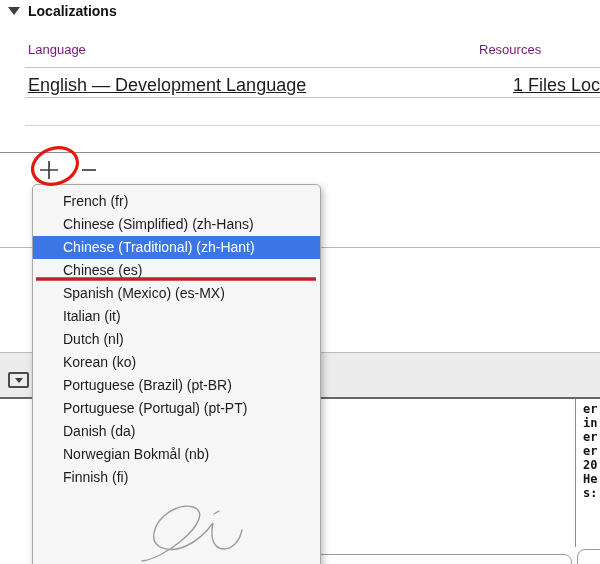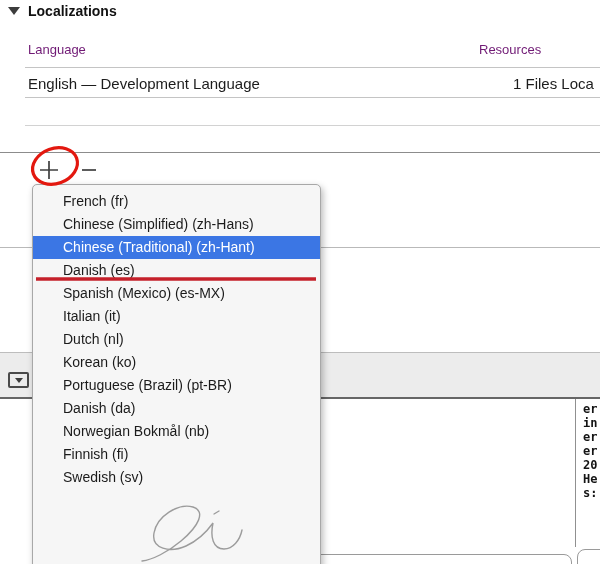--- a/index.html
+++ b/index.html
@@ -9,21 +9,21 @@
   }
   
   .sec-header{position:absolute;left:8px;top:3px;display:flex;align-items:center;gap:8px;}
   .disclosure{width:0;height:0;border-left:6px solid transparent;border-right:6px solid transparent;
     border-top:8px solid #3c3c3c;display:inline-block;}
   .sec-title{font-size:14px;font-weight:bold;color:#111;}
   
   .th{position:absolute;top:42px;font-size:13px;color:#701a75;}
   #th-lang{left:28px;}
   #th-res{left:479px;width:142px;text-align:left;}
-  .cell{position:absolute;top:75px;font-size:15px;color:#1c1c1c;white-space:nowrap;}
+  .cell{position:absolute;top:75px;font-size:18px;color:#1c1c1c;white-space:nowrap;text-decoration:underline;}
   #cell-lang{left:28px;}
   #cell-res{left:513px;}
   .hline{position:absolute;height:1px;background:#c4c4c4;}
   #line-header{top:67px;left:25px;right:0;}
   #line-row1{top:97px;left:25px;right:0;}
   #line-row2{top:125px;left:25px;right:0;background:#d2d2d2;}
   #line-table-bottom{top:152px;left:0;right:0;background:#8c8c8c;}
   #line-section{top:247px;left:0;right:0;background:#b9b9b9;z-index:1;}
   
   .gutter-btn{position:absolute;top:154px;width:32px;height:32px;z-index:2;cursor:default;}
@@ -112,30 +112,30 @@
       <div class="code-line">20</div>
       <div class="code-line">He</div>
       <div class="code-line">s:</div>
     </div>
 
   <div id="lang-menu">
 
   <div class="menu-item">French (fr)</div>
       <div class="menu-item">Chinese (Simplified) (zh-Hans)</div>
       <div class="menu-item selected">Chinese (Traditional) (zh-Hant)</div>
-      <div class="menu-item">Danish (es)</div>
+      <div class="menu-item">Chinese (es)</div>
       <div class="menu-item">Spanish (Mexico) (es-MX)</div>
       <div class="menu-item">Italian (it)</div>
       <div class="menu-item">Dutch (nl)</div>
       <div class="menu-item">Korean (ko)</div>
       <div class="menu-item">Portuguese (Brazil) (pt-BR)</div>
+      <div class="menu-item">Portuguese (Portugal) (pt-PT)</div>
       <div class="menu-item">Danish (da)</div>
       <div class="menu-item">Norwegian Bokmål (nb)</div>
       <div class="menu-item">Finnish (fi)</div>
-      <div class="menu-item">Swedish (sv)</div>
     </div>
 
   <svg id="annotations" width="600" height="564" viewBox="0 0 600 564">
     <ellipse class="ann-red" cx="55" cy="166" rx="23" ry="17.5" stroke-width="3.2" transform="rotate(-20 55 166)"></ellipse>
     <path class="ann-underline" d="M36 279 L316 279" stroke-width="3.6"></path>
     <g stroke-width="1.4" stroke-linecap="round">
       <path class="ann-scribble" d="M142 561 C152 560 168 552 181 541 C199 526 206 511 193 507 C178 503 157 516 154 533 C151 549 170 553 186 546 C199 540 208 530 213 523 C210 537 213 549 224 549 C233 549 240 540 242 530"></path>
       <path class="ann-scribble" d="M214 514 L219 511"></path>
     </g>
   </svg>

